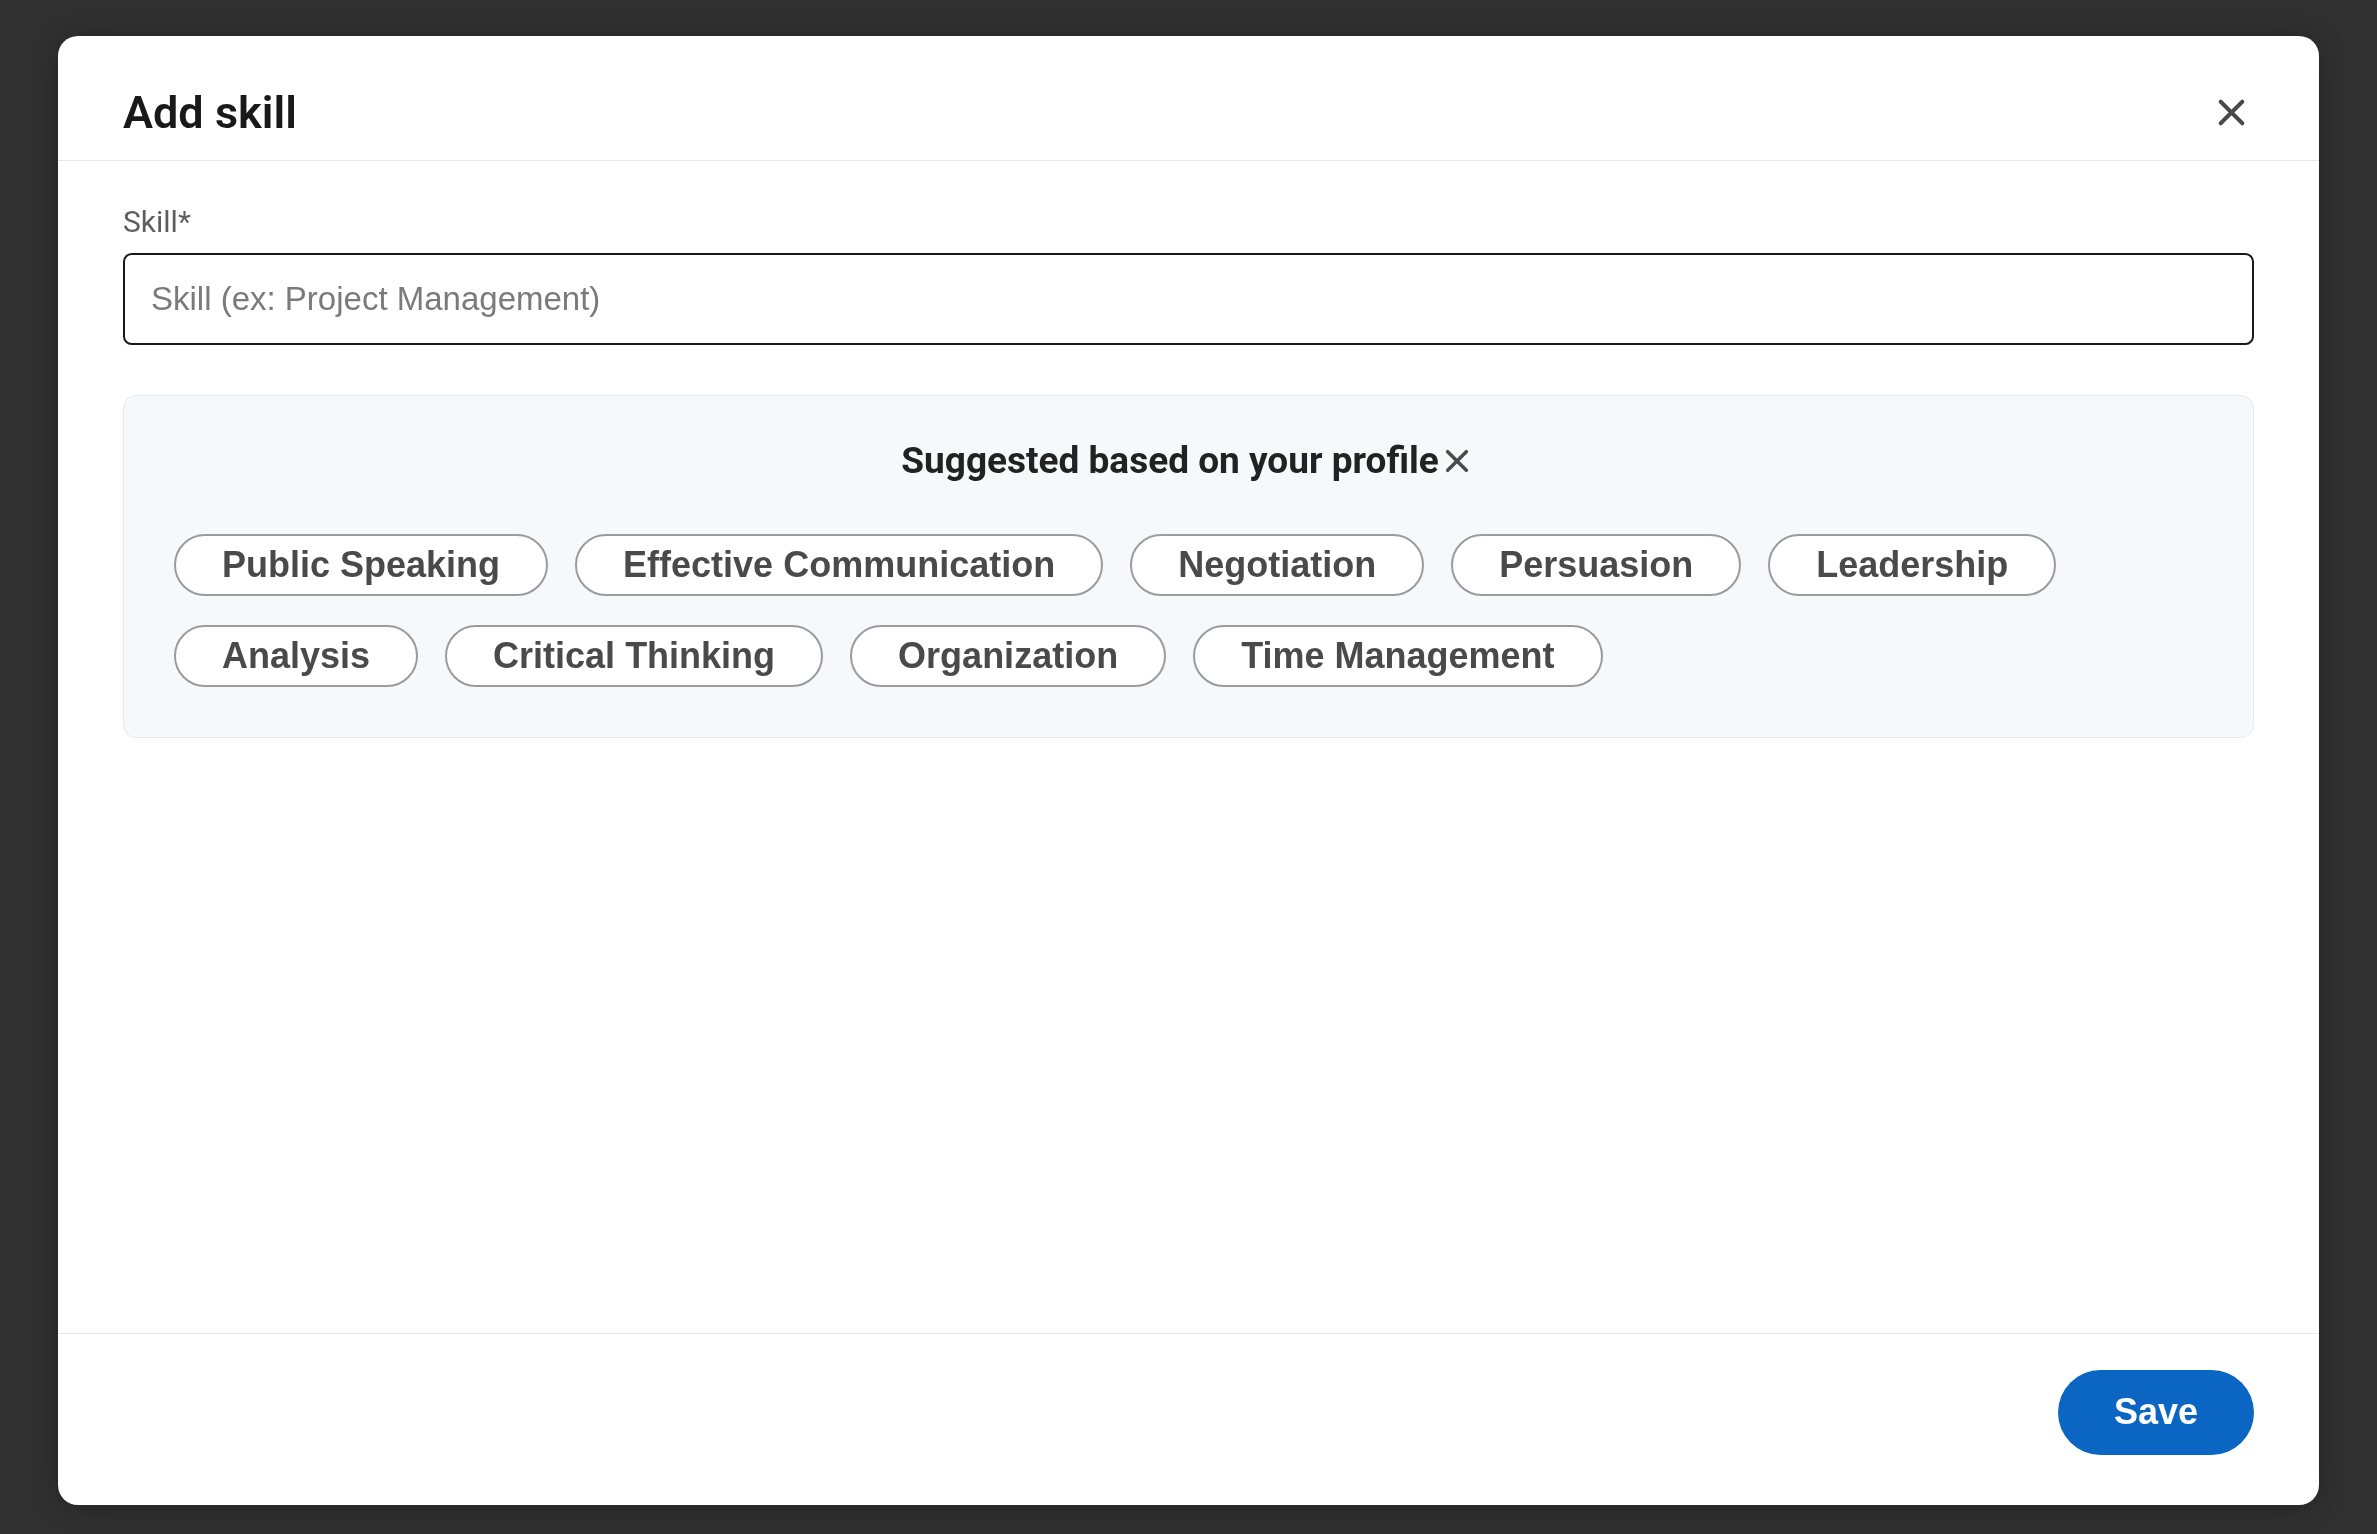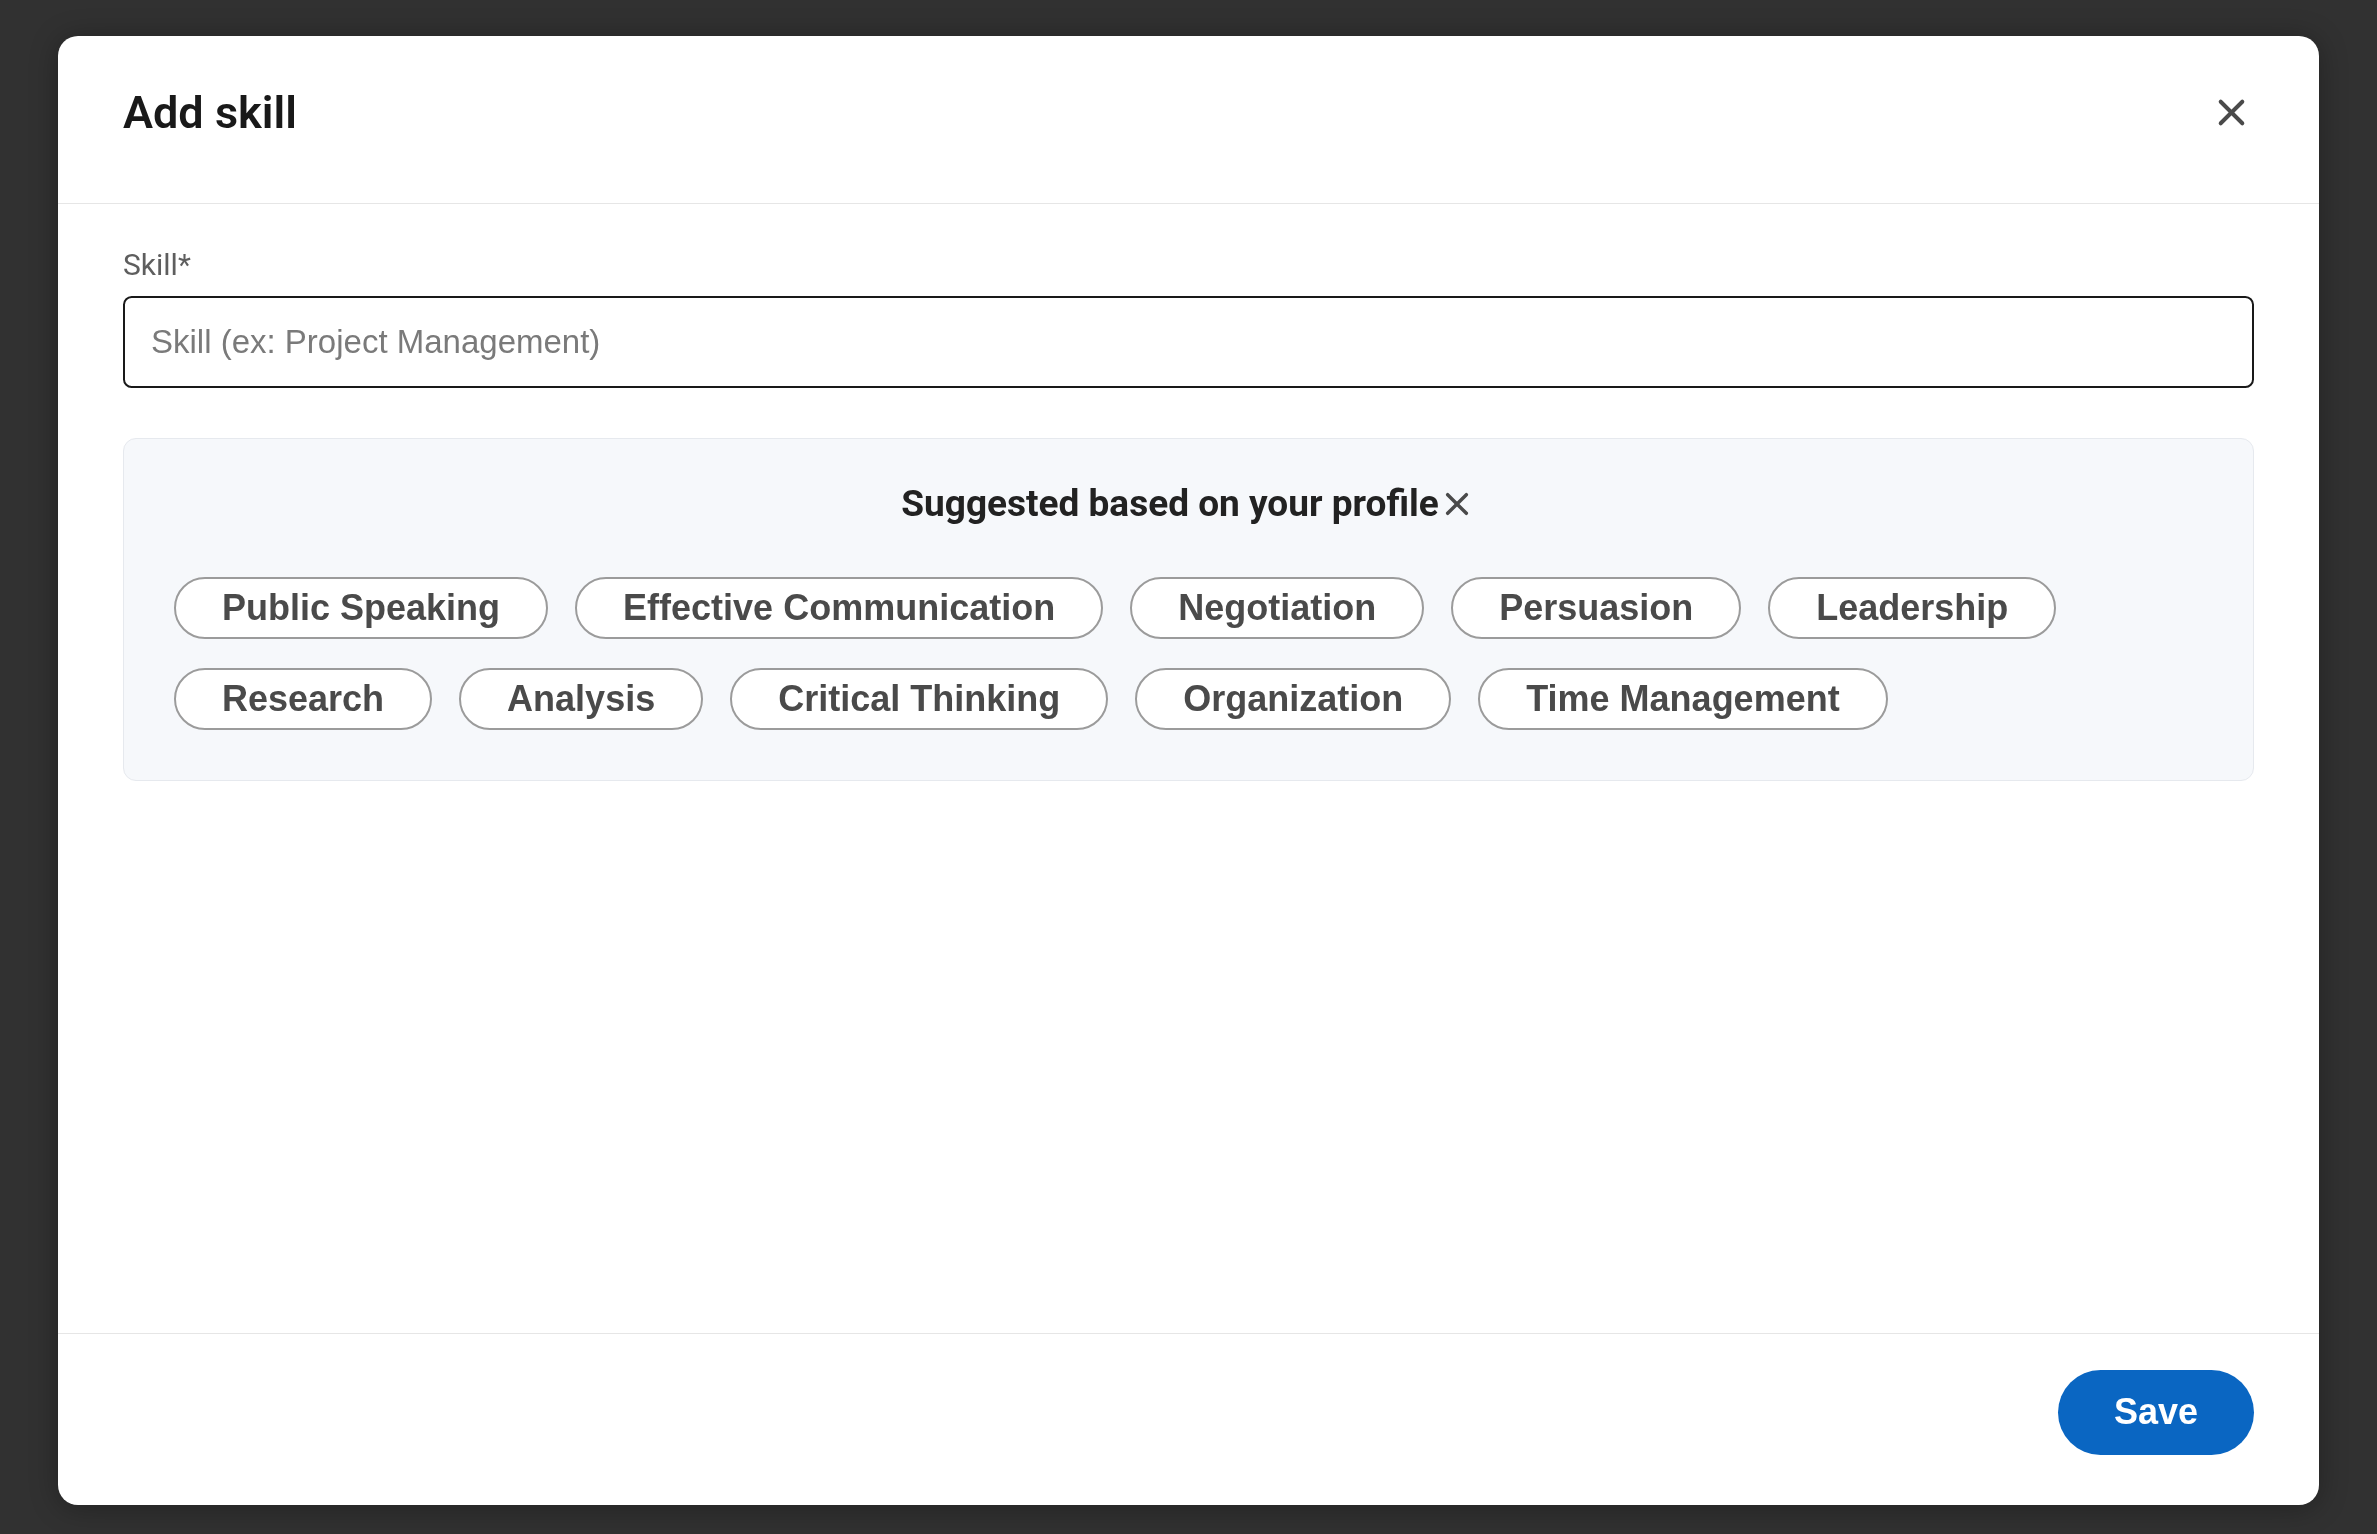--- a/index.html
+++ b/index.html
@@ -30,21 +30,21 @@
       border-radius: 20px;
       box-shadow: 0 2.9px 29px rgba(0,0,0,0.3);
       display: flex;
       flex-direction: column;
       overflow: hidden;
     }
     .modal-header {
       display: flex;
       align-items: center;
       justify-content: space-between;
-      padding: 50px 65px 64px 65px;
+      padding: 50px 65px 21px 65px;
       border-bottom: 1.4px solid #e6e6e6;
     }
     .modal-title {
       font-size: 45px;
       font-weight: 600;
       color: #191919;
     }
     .close-btn {
       width: 46px;
       height: 46px;
@@ -186,21 +186,20 @@
             <line x1="19" y1="5" x2="5" y2="19"></line>
           </svg>
         </button>
       </div>
       <div class="skill-chips" id="chips">
           <button class="skill-chip">Public Speaking</button>
           <button class="skill-chip">Effective Communication</button>
           <button class="skill-chip">Negotiation</button>
           <button class="skill-chip">Persuasion</button>
           <button class="skill-chip">Leadership</button>
-          <button class="skill-chip">Research</button>
           <button class="skill-chip">Analysis</button>
           <button class="skill-chip">Critical Thinking</button>
           <button class="skill-chip">Organization</button>
           <button class="skill-chip">Time Management</button>
         </div>
     </div>
   </div>
 
   <div class="modal-footer">
     <button class="save-btn">Save</button>

